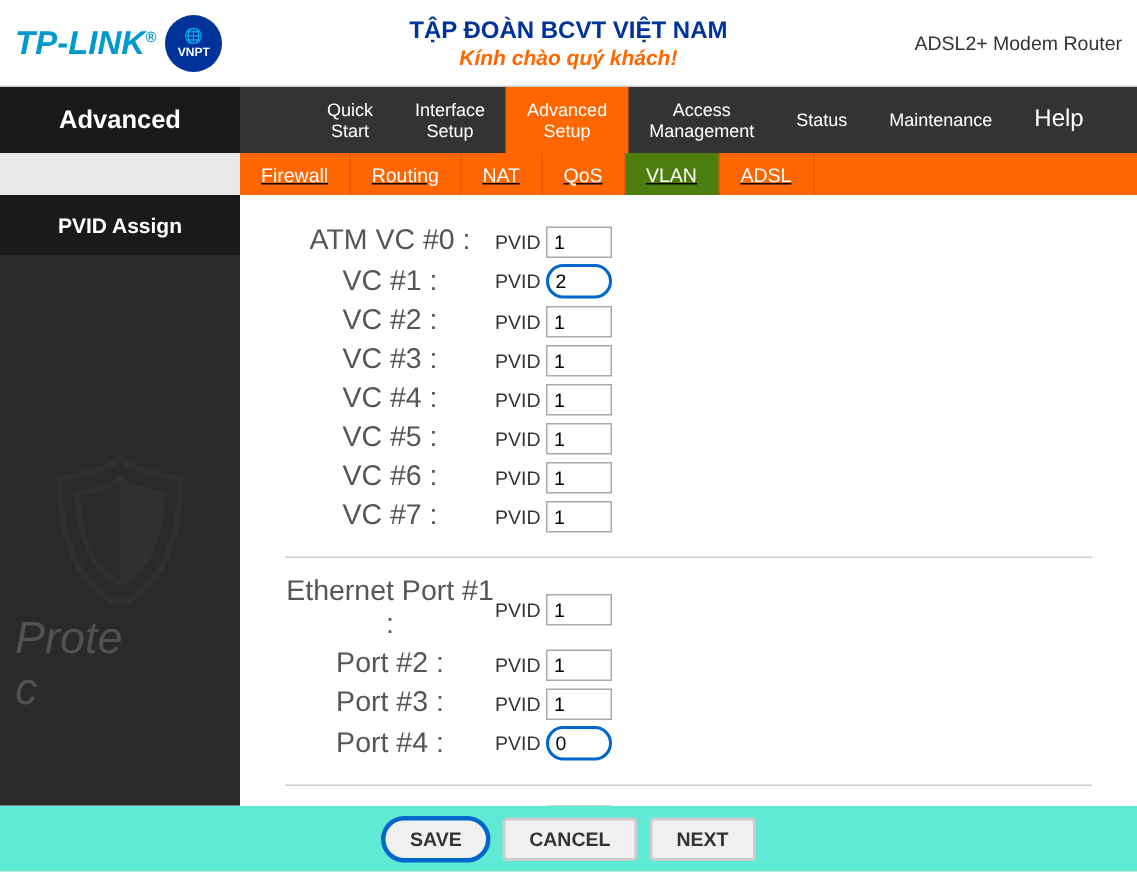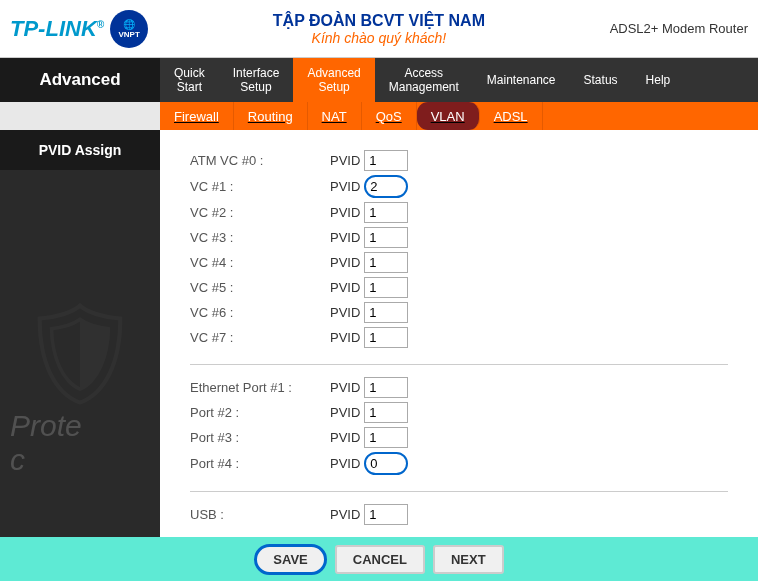--- a/index.html
+++ b/index.html
@@ -3,21 +3,21 @@
   <meta charset="utf-8">
   <style>
     * { margin: 0; padding: 0; box-sizing: border-box; }
     body { font-family: Arial, sans-serif; font-size: 13px; width: 758px; height: 581px; overflow: hidden; background: #e8e8e8; }
 
     
     .header { display: flex; align-items: center; background: white; padding: 4px 10px; height: 58px; border-bottom: 1px solid #ccc; }
     .header-center { flex: 1; text-align: center; }
 
     
-    .nav-bar { background: #333; display: flex; align-items: stretch; height: 44px; }
+    .nav-bar { background: #333; display: flex; align-items: stretch; height: 44px; gap: 44px; }
     .nav-sidebar-label { width: 160px; background: #1a1a1a; color: white; font-size: 16px; font-weight: bold; display: flex; align-items: center; justify-content: center; }
     .nav-items { display: flex; align-items: stretch; flex: 1; }
     .nav-item { color: white; padding: 0 14px; display: flex; align-items: center; cursor: pointer; font-size: 13px; text-align: center; line-height: 1.2; }
     .nav-item.active { background: #ff6600; color: white; }
 
     
     .sub-nav { background: #ff6600; display: flex; align-items: center; height: 28px; margin-left: 160px; text-decoration: underline; }
     .sub-nav-item { color: white; padding: 0 14px; height: 100%; display: flex; align-items: center; cursor: pointer; font-size: 13px; border-right: 1px solid #e55a00; }
     .sub-nav-item.active { background: #cc4400; }
 
@@ -25,21 +25,21 @@
     .content-wrapper { display: flex; height: calc(581px - 58px - 44px - 28px - 44px); }
     .sidebar { width: 160px; background: #2a2a2a; position: relative; overflow: hidden; }
     .sidebar-label { color: white; font-size: 14px; font-weight: bold; padding: 12px 10px; background: #1a1a1a; text-align: center; }
     .sidebar-bg { position: absolute; top: 40px; left: 0; right: 0; bottom: 0; display: flex; align-items: center; justify-content: center; opacity: 0.15; }
 
     .main-content { flex: 1; background: white; padding: 20px 30px; overflow-y: auto; }
 
     
     .form-section { margin-bottom: 16px; }
     .form-row { display: flex; align-items: center; margin-bottom: 4px; }
-    .form-label { text-align: left; width: 140px; padding-right: 0; color: #555; font-size: 13px; }
+    .form-label { text-align: center; width: 140px; padding-right: 0; color: #555; font-size: 19px; }
     .pvid-label { color: #333; margin-right: 4px; font-size: 13px; }
     .pvid-input { width: 44px; border: 1px solid #aaa; padding: 2px 4px; font-size: 13px; }
     .pvid-input.highlighted { border: 2px solid #0066cc; border-radius: 12px; }
     .section-divider { border: none; border-top: 1px solid #ccc; margin: 12px 0; }
 
     
     .footer-bar { background: #5eead4; display: flex; align-items: center; justify-content: center; height: 44px; gap: 8px; }
     .btn { padding: 5px 16px; font-size: 13px; font-weight: bold; cursor: pointer; border: 2px solid #ccc; background: #f0f0f0; color: #333; border-radius: 3px; }
     .btn.save { border: 3px solid #0066cc; border-radius: 20px; background: #f0f0f0; }
   </style>
@@ -51,44 +51,44 @@
     <div style="font-size:22px;font-weight:bold;font-style:italic;color:#0099cc;">
       <span style="color:#0099cc;text-align:right;">TP-</span><span style="color:#0099cc;">LINK</span><sup style="font-size:10px;color:#0099cc;">®</sup>
     </div>
     <div style="width:38px;height:38px;background:#003399;border-radius:50%;display:flex;align-items:center;justify-content:center;color:white;font-size:8px;font-weight:bold;flex-direction:column;">
       <span style="font-size:10px;">🌐</span>
       <span style="font-size:8px;">VNPT</span>
     </div>
   </div>
   <div class="header-center">
     <div style="color:#003399;font-size:16px;font-weight:bold;">TẬP ĐOÀN BCVT VIỆT NAM</div>
-    <div style="color:#ff6600;font-size:14px;font-style:italic;font-weight:normal;">Kính chào quý khách!</div>
+    <div style="color:#ff6600;font-size:14px;font-style:italic;font-weight:bold;">Kính chào quý khách!</div>
   </div>
   <div style="color:#333;font-size:13px;">ADSL2+ Modem Router</div>
 </div>
 
 <div class="nav-bar">
   <div class="nav-sidebar-label" style="font-size:17px;font-weight:bold;">Advanced</div>
   <div class="nav-items">
     <div class="nav-item" style="font-size:12px;text-align:center;">Quick<br>Start</div>
     <div class="nav-item" style="font-size:12px;text-align:center;">Interface<br>Setup</div>
     <div class="nav-item active" style="font-size:12px;text-align:center;">Advanced<br>Setup</div>
     <div class="nav-item" style="font-size:12px;text-align:center;">Access<br>Management</div>
+    <div class="nav-item" style="font-size:12px;">Status</div>
     <div class="nav-item" style="font-size:12px;">Maintenance</div>
-    <div class="nav-item" style="font-size:12px;">Status</div>
-    <div class="nav-item" style="font-size:12px;">Help</div>
+    <div class="nav-item" style="font-size:16px;">Help</div>
   </div>
 </div>
 
 <div class="sub-nav">
   <div class="sub-nav-item">Firewall</div>
   <div class="sub-nav-item">Routing</div>
   <div class="sub-nav-item">NAT</div>
   <div class="sub-nav-item">QoS</div>
-  <div class="sub-nav-item active" style="background:#7f1d1d;border-radius:11px;">VLAN</div>
+  <div class="sub-nav-item active" style="background:#4d7c0f;">VLAN</div>
   <div class="sub-nav-item">ADSL</div>
 </div>
 
 <div class="content-wrapper">
 
   <div class="sidebar">
     <div class="sidebar-label">PVID Assign</div>
     <div class="sidebar-bg">
       <div style="font-size:100px;color:white;opacity:0.2;">🛡</div>
     </div>

